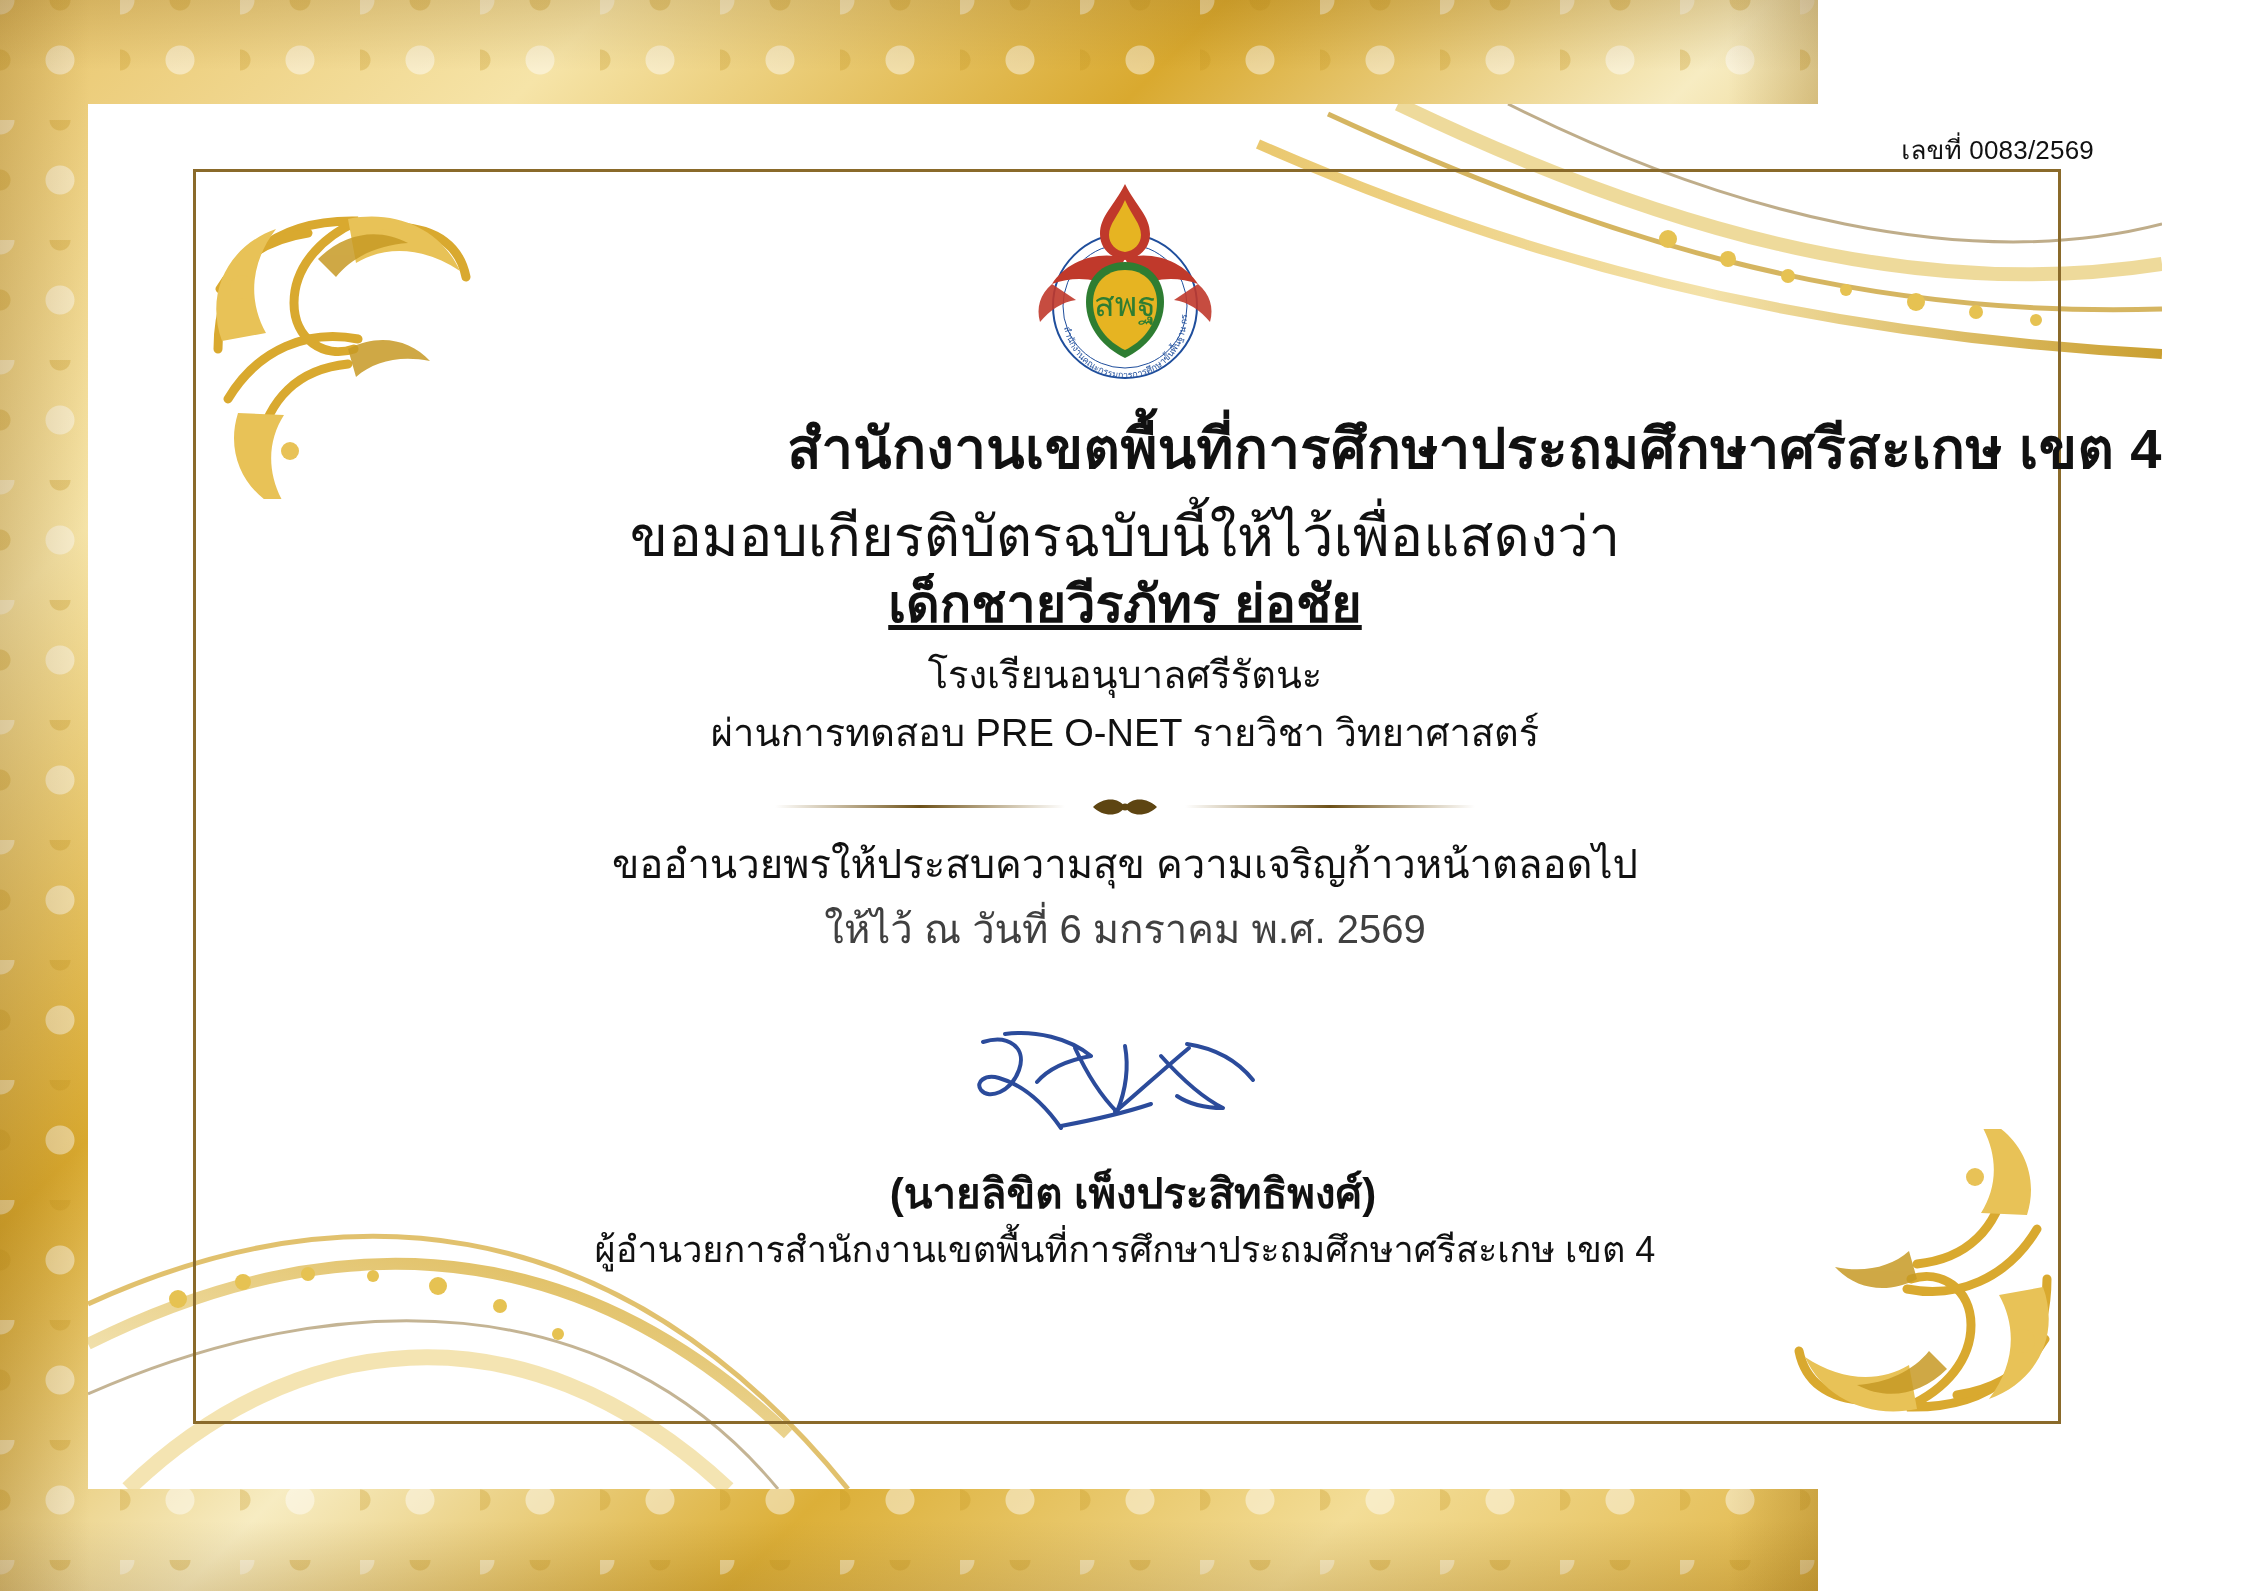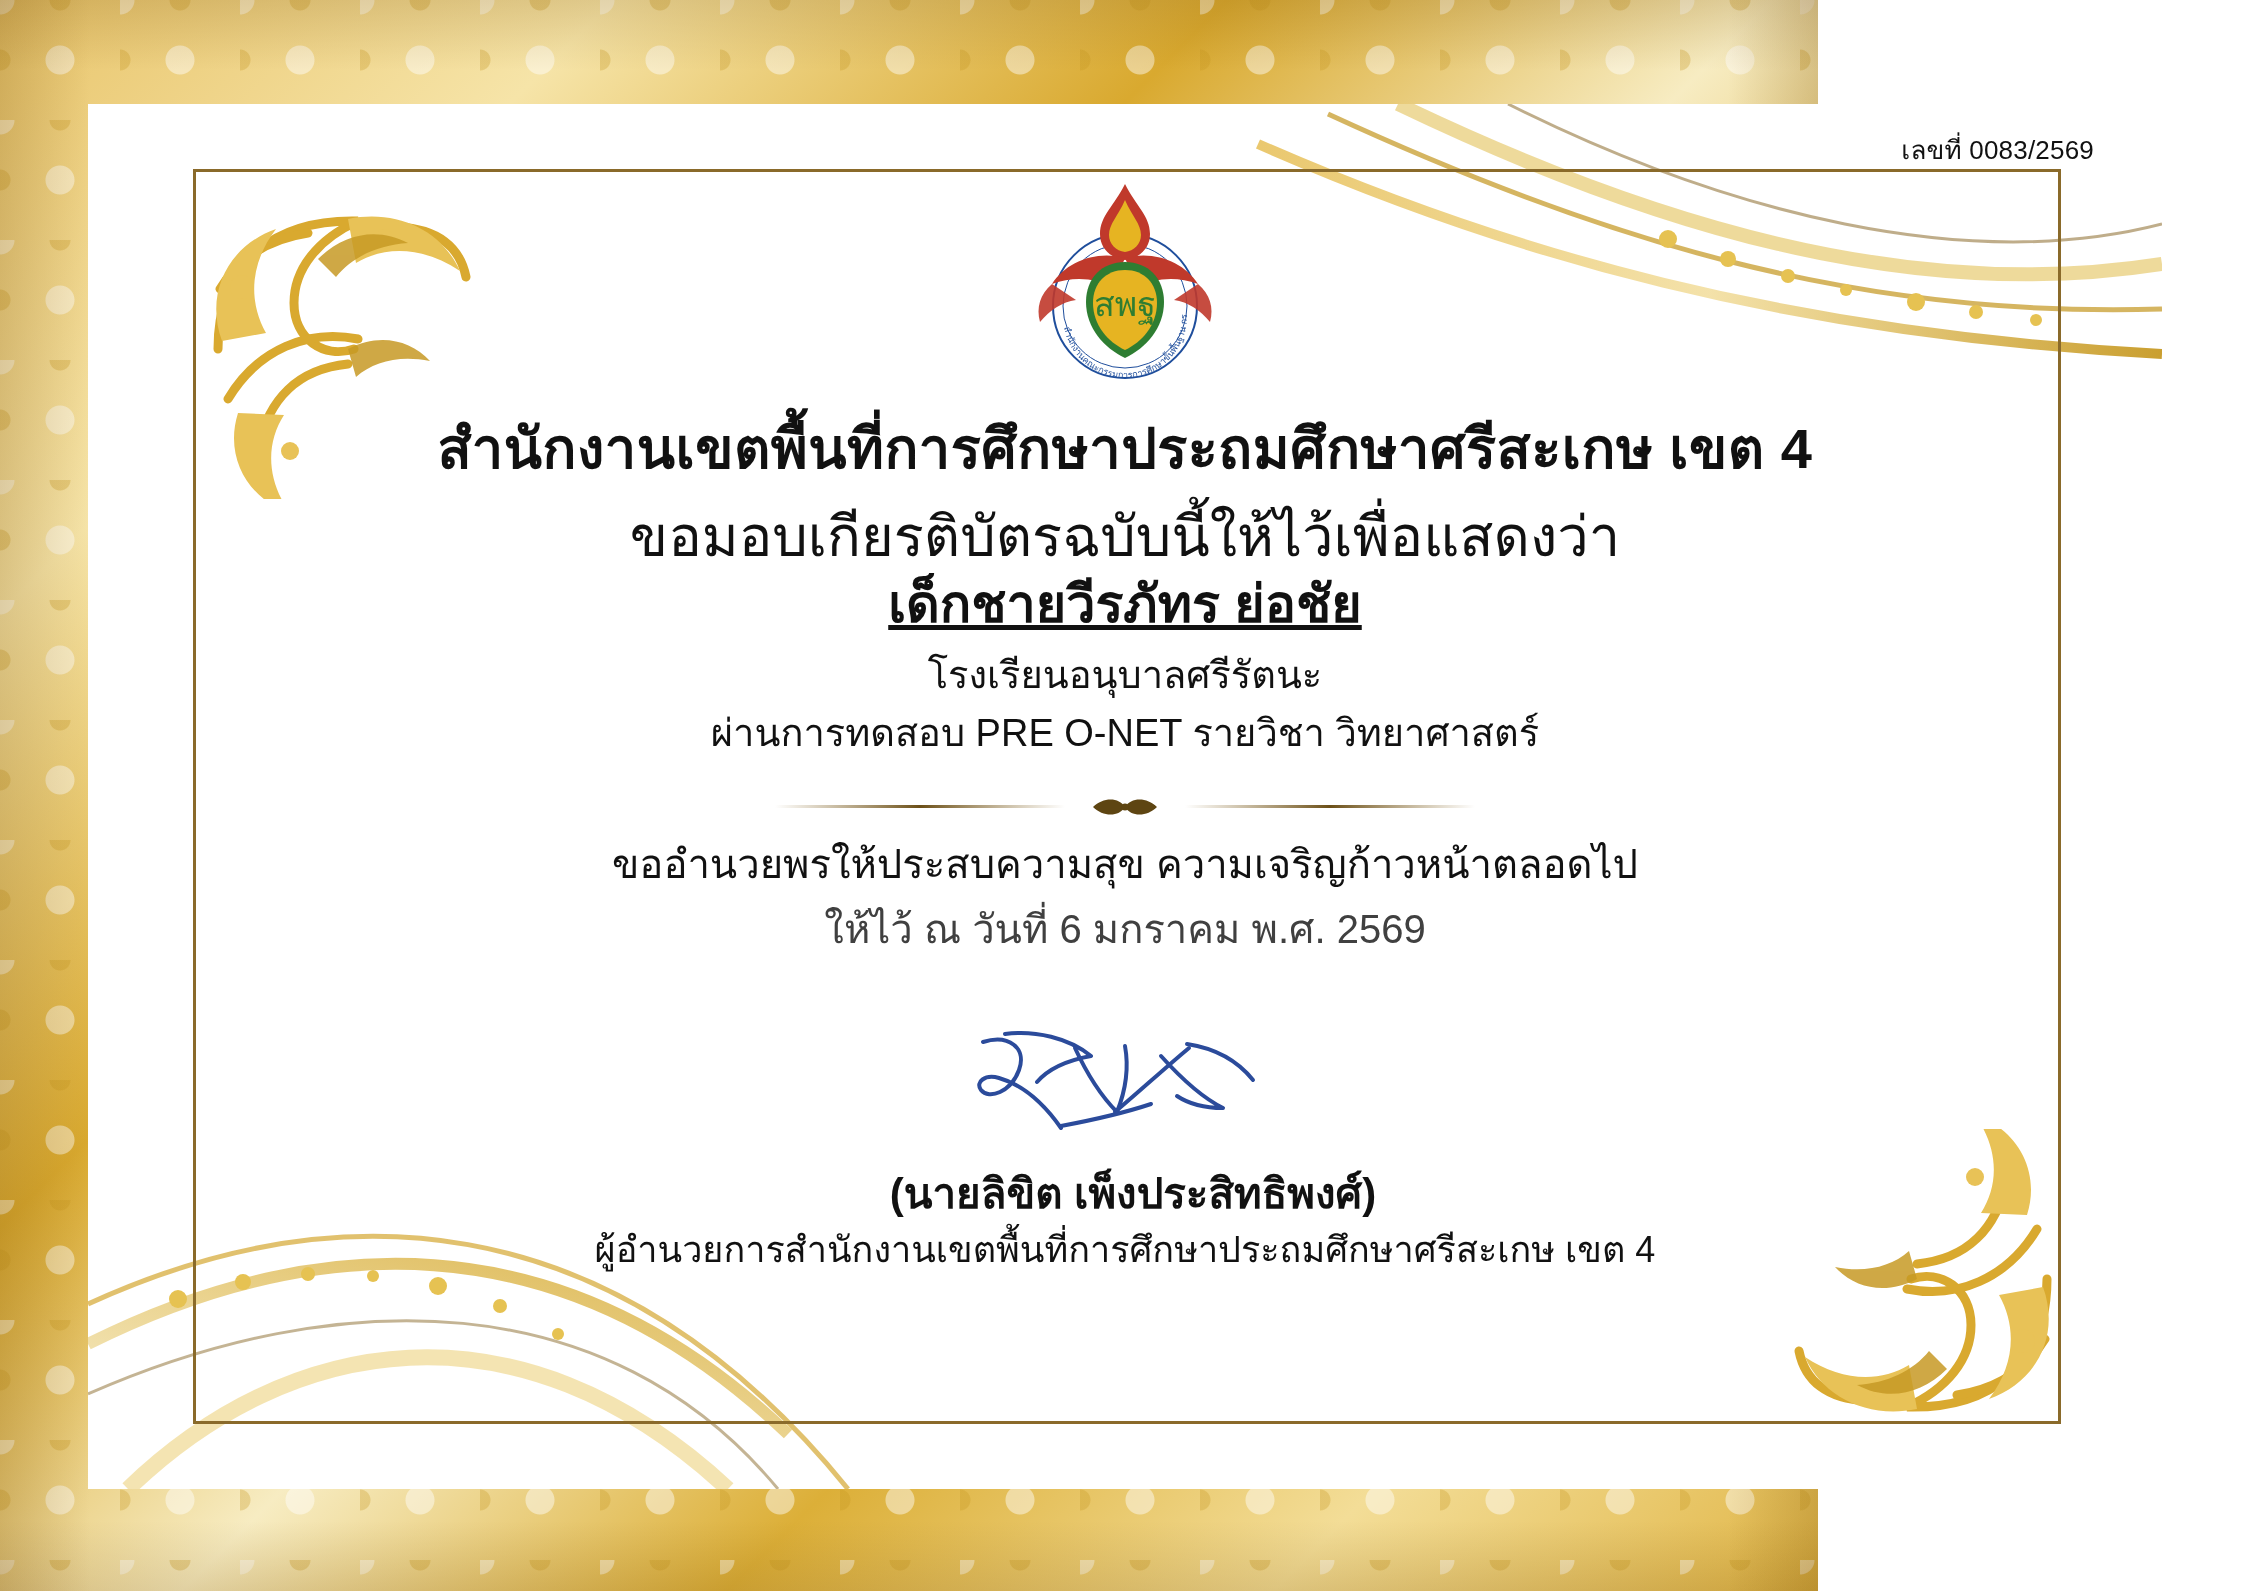--- a/index.html
+++ b/index.html
@@ -106,20 +106,21 @@
   }
 
   .org-name {
     position: absolute;
     left: 0; right: 0;
     top: 300px;
     font-size: 56px;
     font-weight: bold;
     color: #111;
     letter-spacing: .5px;
+    text-align: right;
   }
   .line-award {
     position: absolute;
     left: 0; right: 0;
     top: 388px;
     font-size: 56px;
     color: #111;
   }
   .recipient {
     position: absolute;

